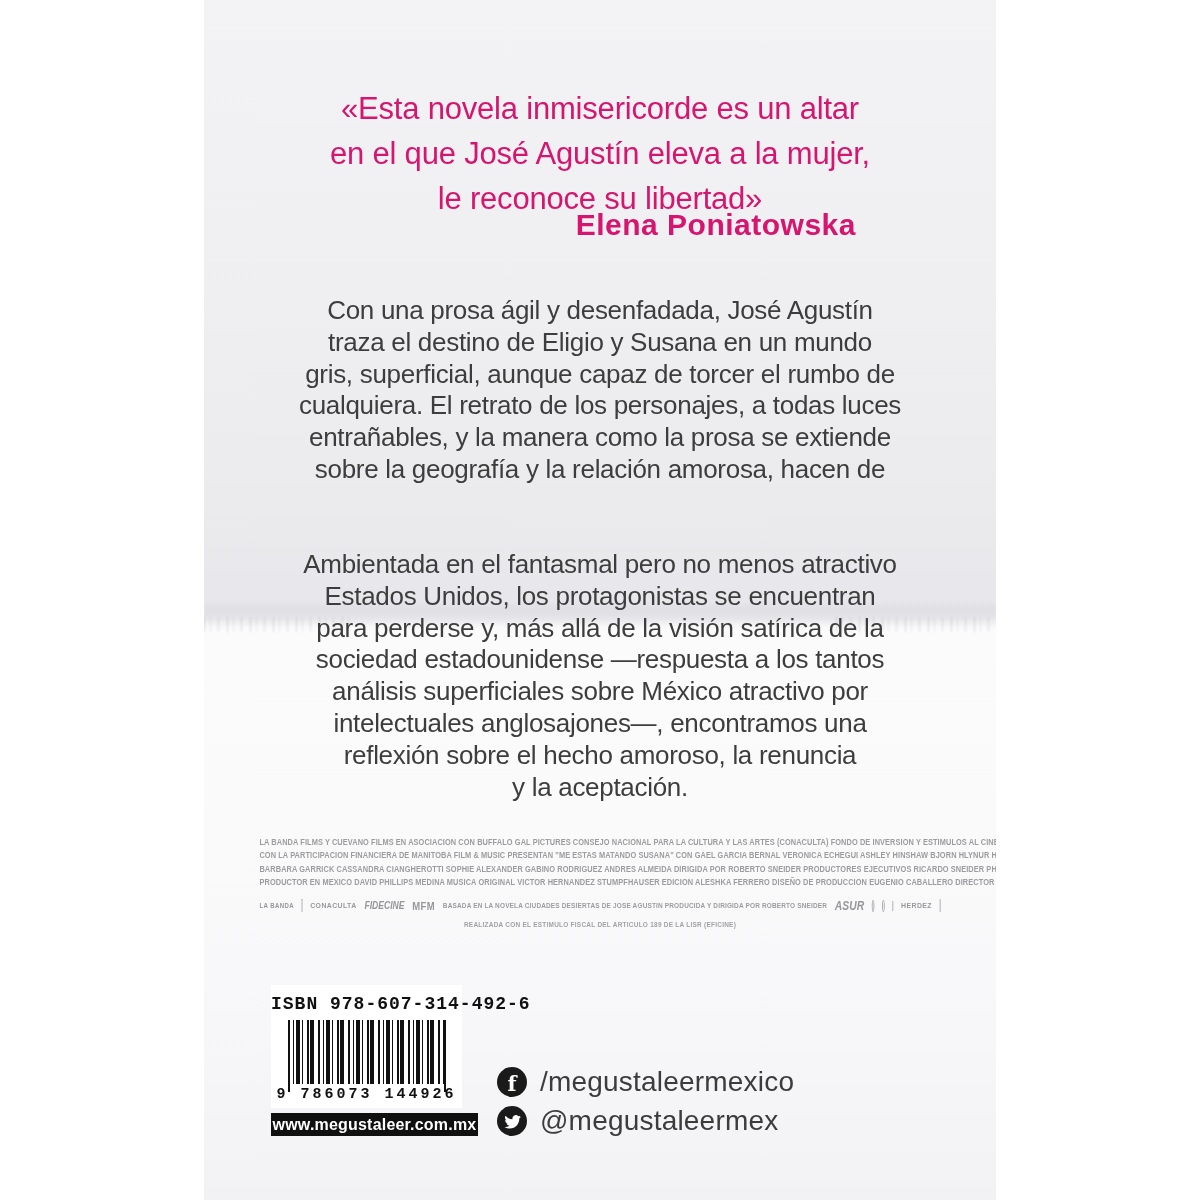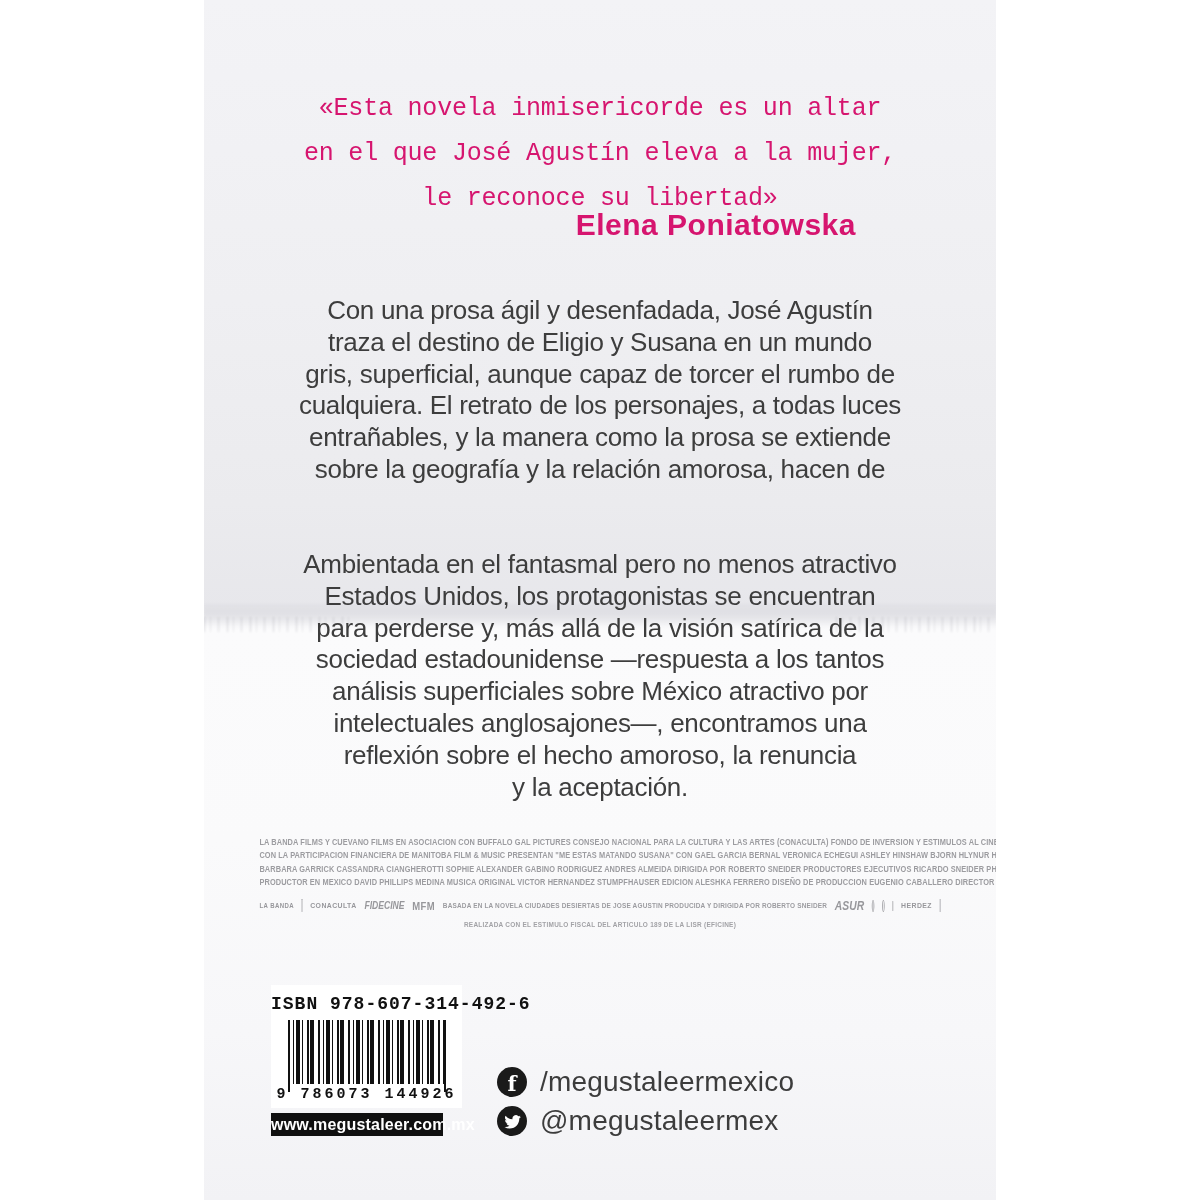--- a/index.html
+++ b/index.html
@@ -23,21 +23,21 @@
       rgba(110,110,122,.45) 14px 15px, transparent 15px 23px);
     background-position:bottom; background-size:100% 70%; background-repeat:no-repeat;
   }
   .shrubs.left  { left:0;  width:150px; }
   .shrubs.right { right:0; width:160px; }
   .horizon-shade { position:absolute; top:604px; left:0; right:0; height:22px; opacity:.5;
     background:linear-gradient(180deg, rgba(140,140,152,.10), rgba(140,140,152,.18) 60%, transparent); filter:blur(1px); }
 
   
   .quote { position:absolute; top:86px; left:20px; right:20px; text-align:center;
-           color:#d6156f; font-size:25px; line-height:45px; letter-spacing:-.2px;font-family:Liberation Mono, monospace; }
+           color:#d6156f; font-size:31px; line-height:45px; letter-spacing:-.2px; }
   .attribution { position:absolute; top:208px; left:0; right:140px; text-align:right;
                  color:#d6156f; font-size:30px; font-weight:bold; letter-spacing:.5px; }
 
   
   .para { position:absolute; left:10px; right:10px; text-align:center;
           color:#3d3d3d; font-size:26px; line-height:31.8px; letter-spacing:-.3px; }
   .para .line { white-space:nowrap; }
   .para1 { top:295px; }
   .para2 { top:549px; }
   .italic { font-style:italic; }
@@ -66,21 +66,21 @@
           font-weight:bold; color:#111; letter-spacing:1px; white-space:nowrap; }
   .bars { margin:6px auto 0; width:158px; height:64px; position:relative;
     background:repeating-linear-gradient(90deg,
       #111 0 2px, #fff 2px 5px, #111 5px 6px, #fff 6px 8px,
       #111 8px 12px, #fff 12px 14px, #111 14px 15px, #fff 15px 19px,
       #111 19px 21px, #fff 21px 22px, #111 22px 26px, #fff 26px 30px); }
   .bars::before, .bars::after { content:""; position:absolute; top:0; width:2px; height:72px; background:#111; }
   .bars::before { left:0; } .bars::after { right:0; }
   .bar-digits { margin-top:2px; font-family:"Liberation Mono", monospace; font-size:15px;
                 font-weight:bold; color:#111; letter-spacing:3px; white-space:nowrap; }
-  .site-bar { position:absolute; left:67px; top:1113px; width:172px; height:23px; background:#101010;
+  .site-bar { position:absolute; left:67px; top:1113px; width:207px; height:23px; background:#101010;
               color:#fff; font-size:16px; font-weight:bold; text-align:center; line-height:23px;
               letter-spacing:.2px; }
 
   
   .social { position:absolute; left:293px; top:1066px; display:flex; flex-direction:column; gap:7px; }
   .social-row { display:flex; align-items:center; gap:13px; }
   .social-icon { width:30px; height:30px; border-radius:50%; background:#1a1a1a; color:#fff;
                  display:flex; align-items:center; justify-content:center; }
   .fb-glyph { font-family:"DejaVu Serif", serif; font-weight:bold; font-size:21px; line-height:1;
               transform:translateY(1px); }

